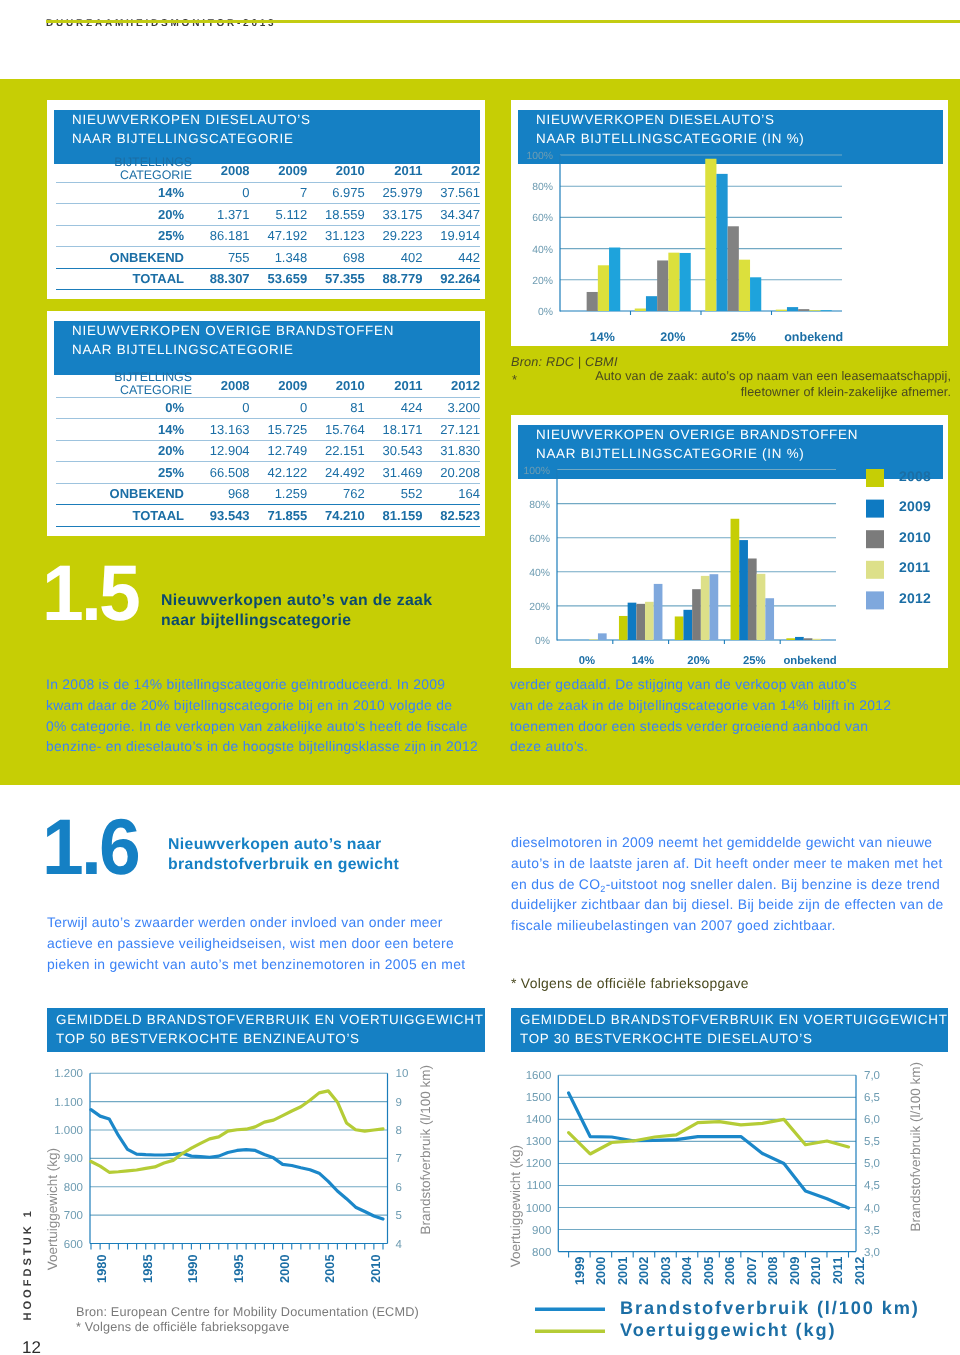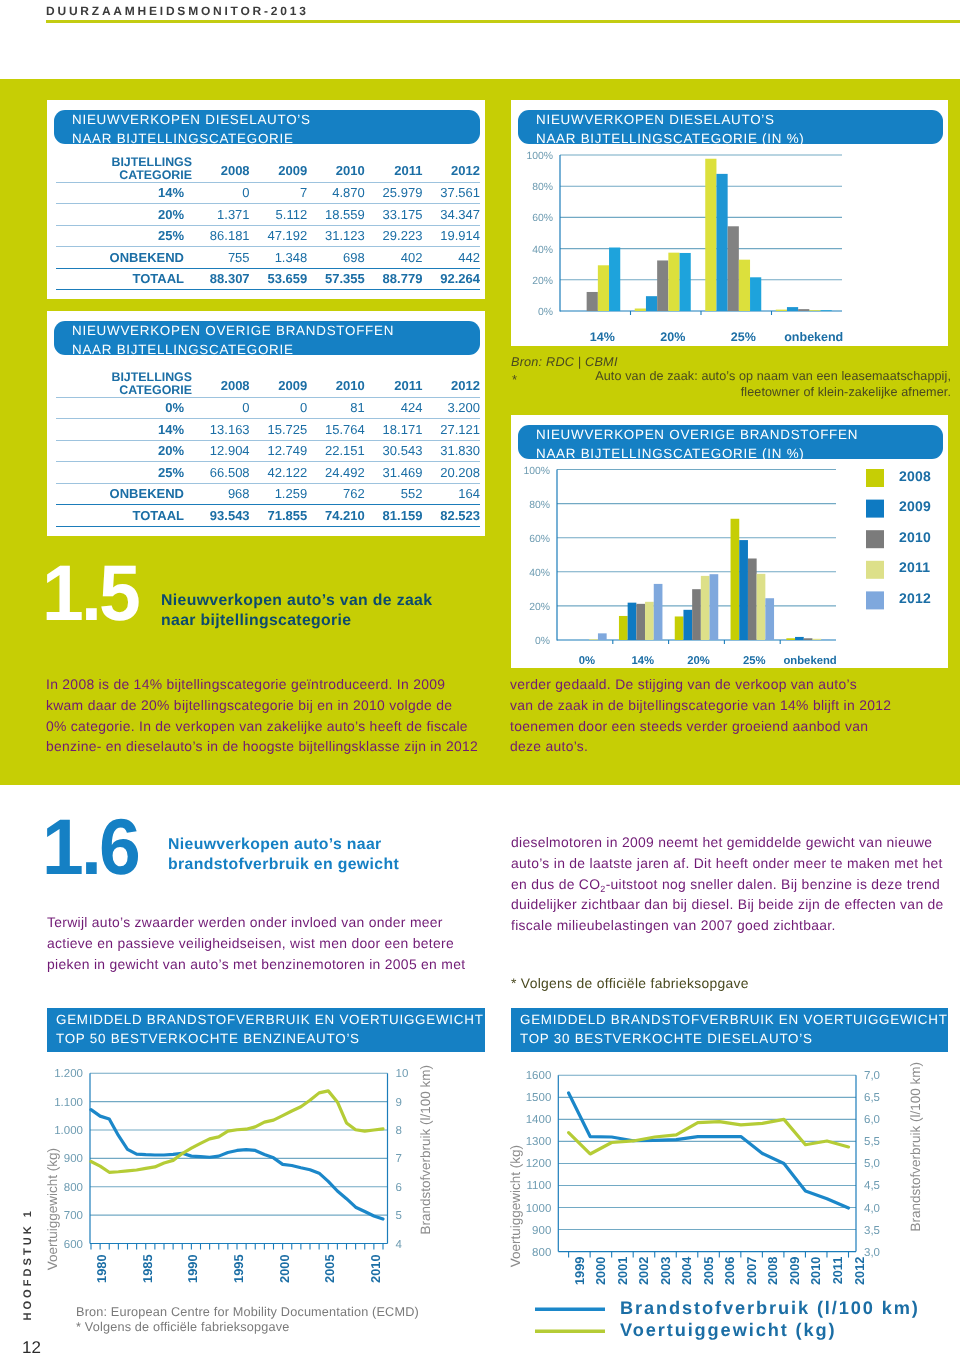--- a/index.html
+++ b/index.html
@@ -2,51 +2,51 @@
 <html><head>
 <meta charset="utf-8">
 <style>
 * { margin:0; padding:0; box-sizing:border-box; }
 html,body { width:960px; height:1355px; }
 body { background:#fff; font-family:"Liberation Sans", sans-serif; position:relative; overflow:hidden;
   -webkit-font-smoothing:antialiased; text-rendering:geometricPrecision; }
 .pg { position:absolute; left:0; top:0; width:960px; height:1355px; }
 .abs { position:absolute; }
 
-#doc-title { left:46px; top:4px; font-size:12px; font-weight:bold; letter-spacing:2.78px; color:#3b3b3b; }
+#doc-title { left:46px; top:18px; font-size:10px; font-weight:bold; letter-spacing:2.78px; color:#3b3b3b; }
 #title-rule { left:46px; top:20px; width:914px; height:3px; background:#c3cc12; }
 
 #lime-panel { left:0; top:79px; width:960px; height:706px; background:#c6ce05; }
 
 .card { background:#fff; }
 #card-t1 { left:47px; top:100px; width:438px; height:199px; }
 #card-t2 { left:47px; top:311px; width:438px; height:225px; }
 #card-c1 { left:511px; top:100px; width:437px; height:246px; }
 #card-c2 { left:511px; top:415px; width:437px; height:253px; }
 
 .bluehead { background:#1580c4; color:#fff; font-size:13.4px; letter-spacing:0.75px; line-height:18.5px;
   font-weight:400; }
-#t1-head, #t2-head, #c1-head, #c2-head { position:absolute; left:7px; right:5px; top:10px; height:34px; padding:1px 0 0 18px; overflow:hidden;border-radius:11px; }
+#t1-head, #t2-head, #c1-head, #c2-head { position:absolute; left:7px; right:5px; top:10px; height:54px; padding:1px 0 0 18px; overflow:hidden; }
 
 table.dt { position:absolute; left:9px; top:56px; width:424px; border-collapse:collapse;
   font-size:13px; color:#1b6ea5; table-layout:fixed; }
 table.dt col.c0 { width:136px; }
 table.dt col.cn { width:57.6px; }
 table.dt th, table.dt td { padding:0; }
 table.dt td.lbl { text-align:right; font-weight:bold; padding-right:8px; white-space:nowrap; }
 table.dt td.num, table.dt th.num { text-align:right; padding-right:0px; }
 table.dt th.num { font-weight:bold; padding-bottom:4px; vertical-align:bottom; }
 table.dt tbody tr td { border-top:1px solid #9dc3de; height:21.5px; }
 table.dt tbody tr.total td { border-top:1.6px solid #1b7cba; border-bottom:1.6px solid #1b7cba; font-weight:bold;margin-top:8px; }
-th.corner { text-align:right; font-weight:bold; line-height:12.8px; padding-right:8px; vertical-align:bottom; padding-bottom:4px; font-size:12.4px; }
+th.corner { text-align:right; font-weight:normal; line-height:12.8px; padding-right:8px; vertical-align:bottom; padding-bottom:4px; font-size:12.4px; }
 
 .secnum { font-size:79px; font-weight:bold; line-height:56px; letter-spacing:-3px; font-family:"Liberation Sans", sans-serif;
   transform-origin:left top; transform:scaleX(0.95); }
 .sectitle { font-size:15.8px; font-weight:bold; line-height:20px; letter-spacing:0.35px; white-space:nowrap; }
-.body { font-size:13.9px; line-height:20.8px; color:#701a75; letter-spacing:0.3px; white-space:nowrap; }
+.body { font-size:13.9px; line-height:20.8px; color:#3b82f6; letter-spacing:0.3px; white-space:nowrap; }
 
 #chapter-label { left:22px; top:1208px; font-size:11.1px; font-weight:bold; letter-spacing:3.0px; color:#3b3b3b;
   writing-mode:vertical-rl; transform:rotate(180deg); white-space:nowrap; }
 #page-number { left:22px; top:1338px; font-size:17px; color:#2b2b2b; }
 #source-note { left:511px; top:355px; width:440px; }
 #s15-num { left:42px; top:565px; color:#fff; }
 #s15-title { left:161px; top:591px; color:#0c4a6e; }
 #s15-left { left:46px; top:674px; }
 #s15-right { left:510px; top:674px; }
 #s16-num { left:42px; top:819px; color:#1580c4; }
@@ -113,21 +113,21 @@
               <th class="num">2010</th>
               <th class="num">2011</th>
               <th class="num">2012</th>
             </tr>
           </thead>
           <tbody>
             <tr class="">
               <td class="lbl">14%</td>
               <td class="num">0</td>
               <td class="num">7</td>
-              <td class="num">4.870</td>
+              <td class="num">6.975</td>
               <td class="num">25.979</td>
               <td class="num">37.561</td>
             </tr>
             <tr class="">
               <td class="lbl">20%</td>
               <td class="num">1.371</td>
               <td class="num">5.112</td>
               <td class="num">18.559</td>
               <td class="num">33.175</td>
               <td class="num">34.347</td>

